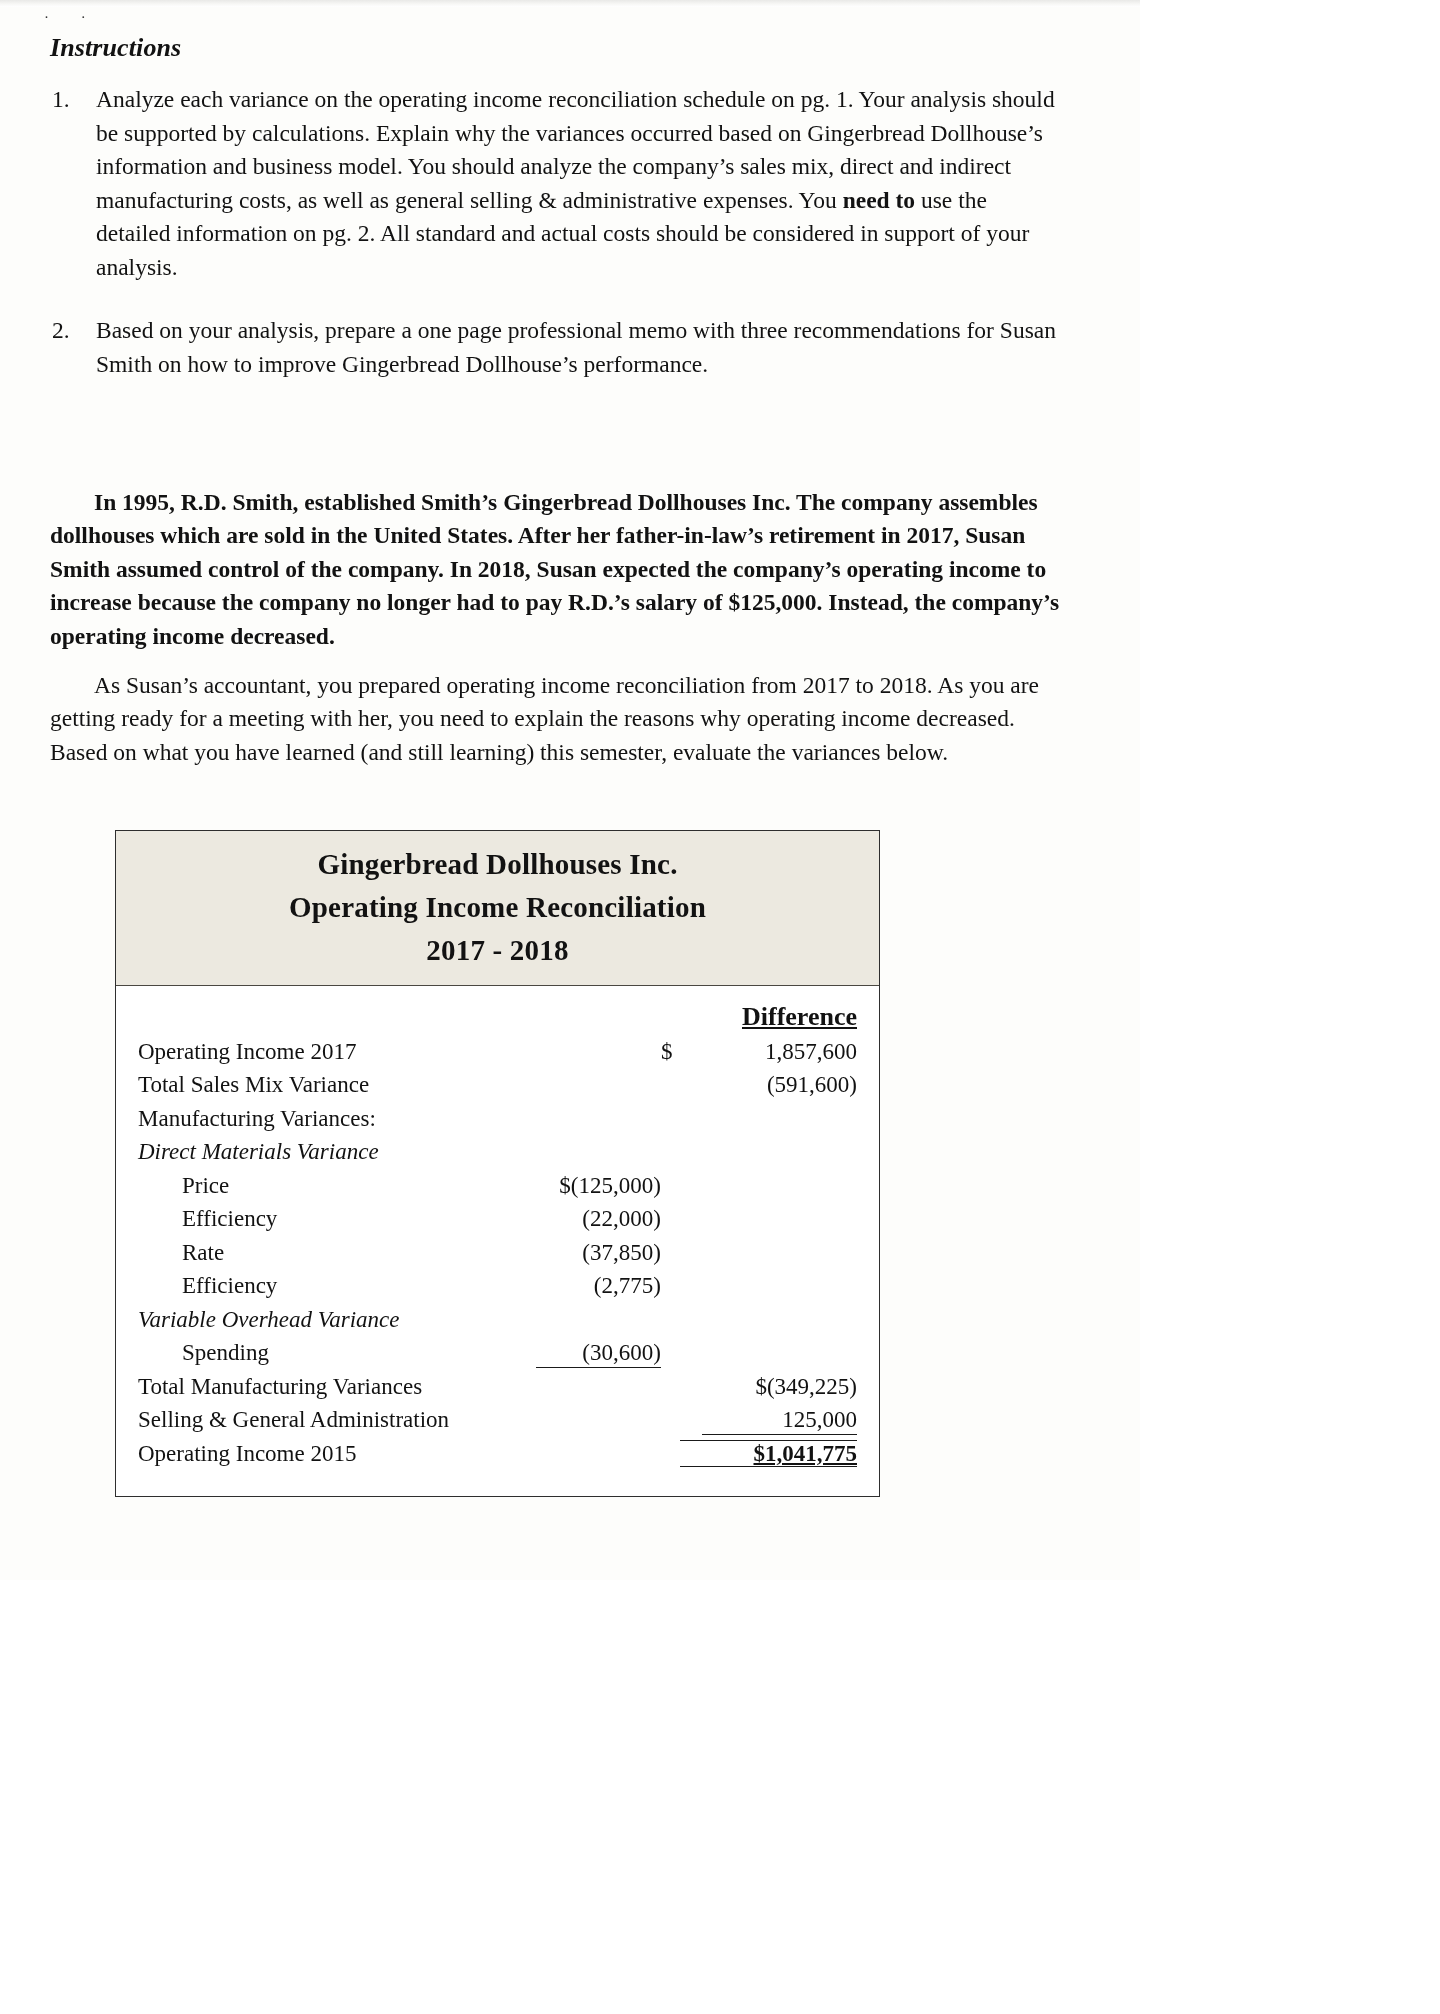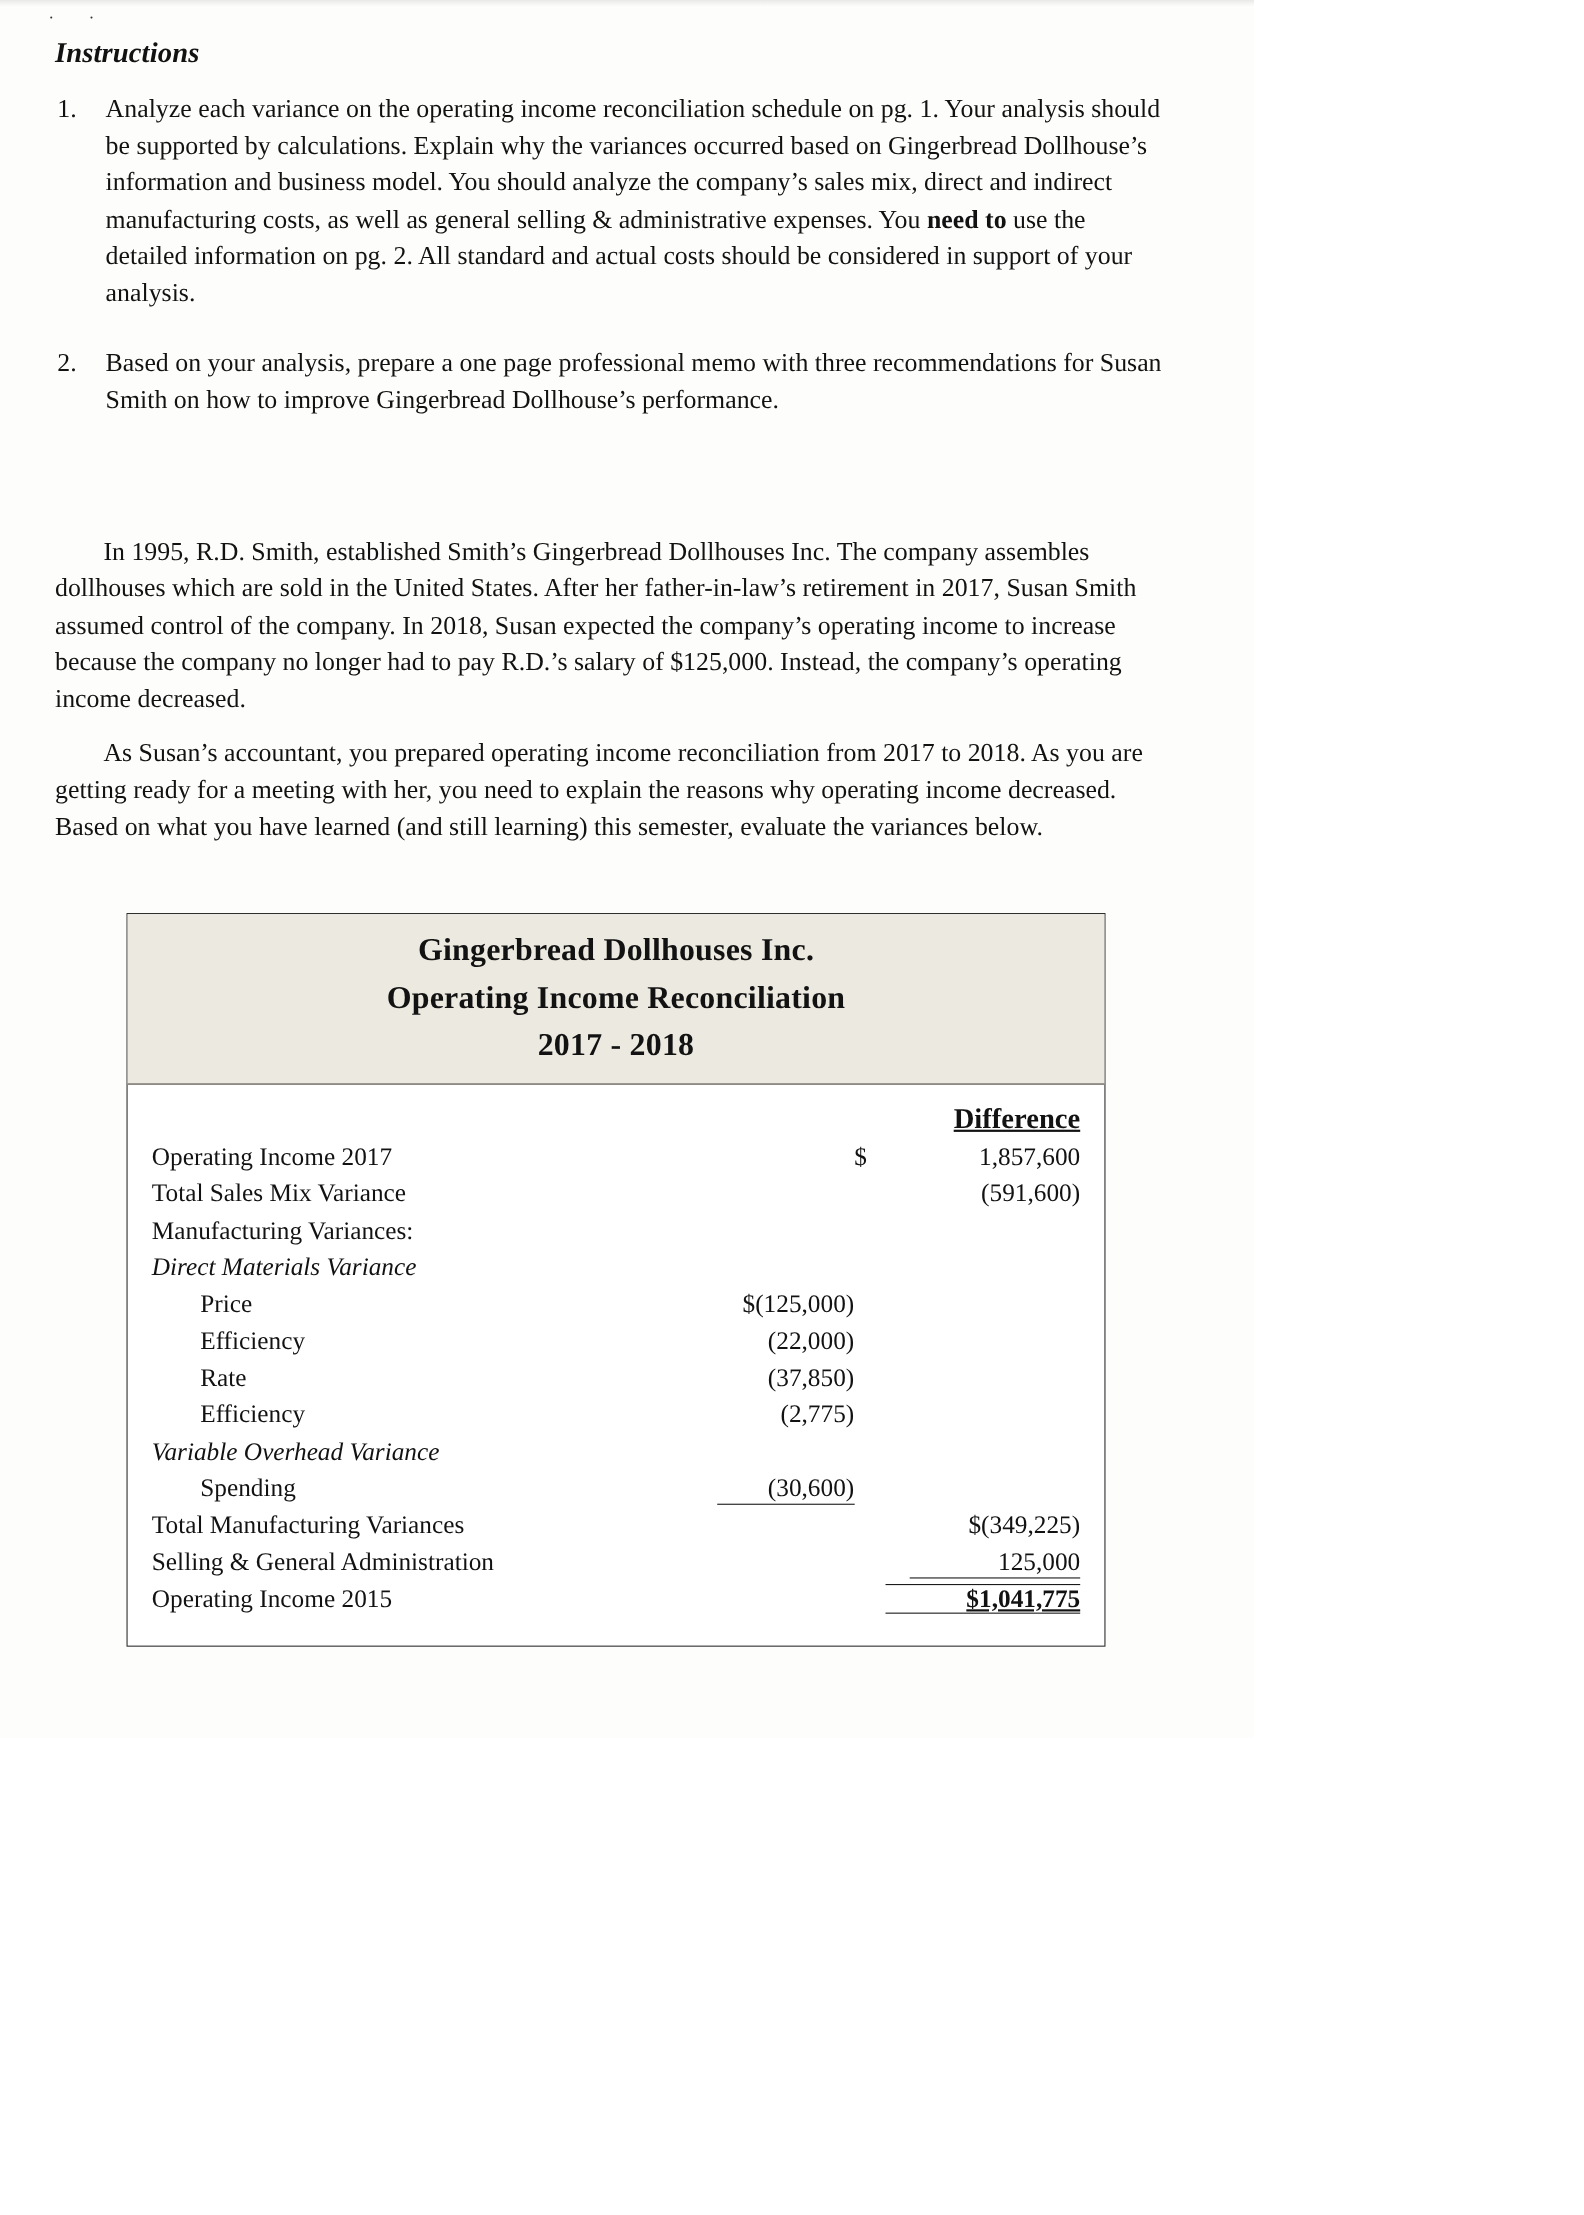--- a/index.html
+++ b/index.html
@@ -78,31 +78,31 @@
   }
   .para {
     position: absolute;
     left: 50px;
     width: 1022px;
     font-size: 23.5px;
     line-height: 33.5px;
     text-indent: 44px;
     text-align: left;
   }
-  #para-history { top: 462px; }
+  #para-history { top: 462px; font-weight: bold; }
   #para-accountant { top: 645px; }
 
   b, strong { font-weight: bold; }
 
   
   .fin-wrap {
     position: absolute;
     top: 830px;
     left: 115px;
-    width: 890px;
+    width: 765px;
     border: 1.6px solid #2e2e2e;
     background: #ffffff;
     box-sizing: border-box;
   }
   .fin-title {
     background: #ece9e0;
     border-bottom: 1.6px solid #4a4741;
     text-align: center;
     padding: 12px 0 13px 0;
   }

